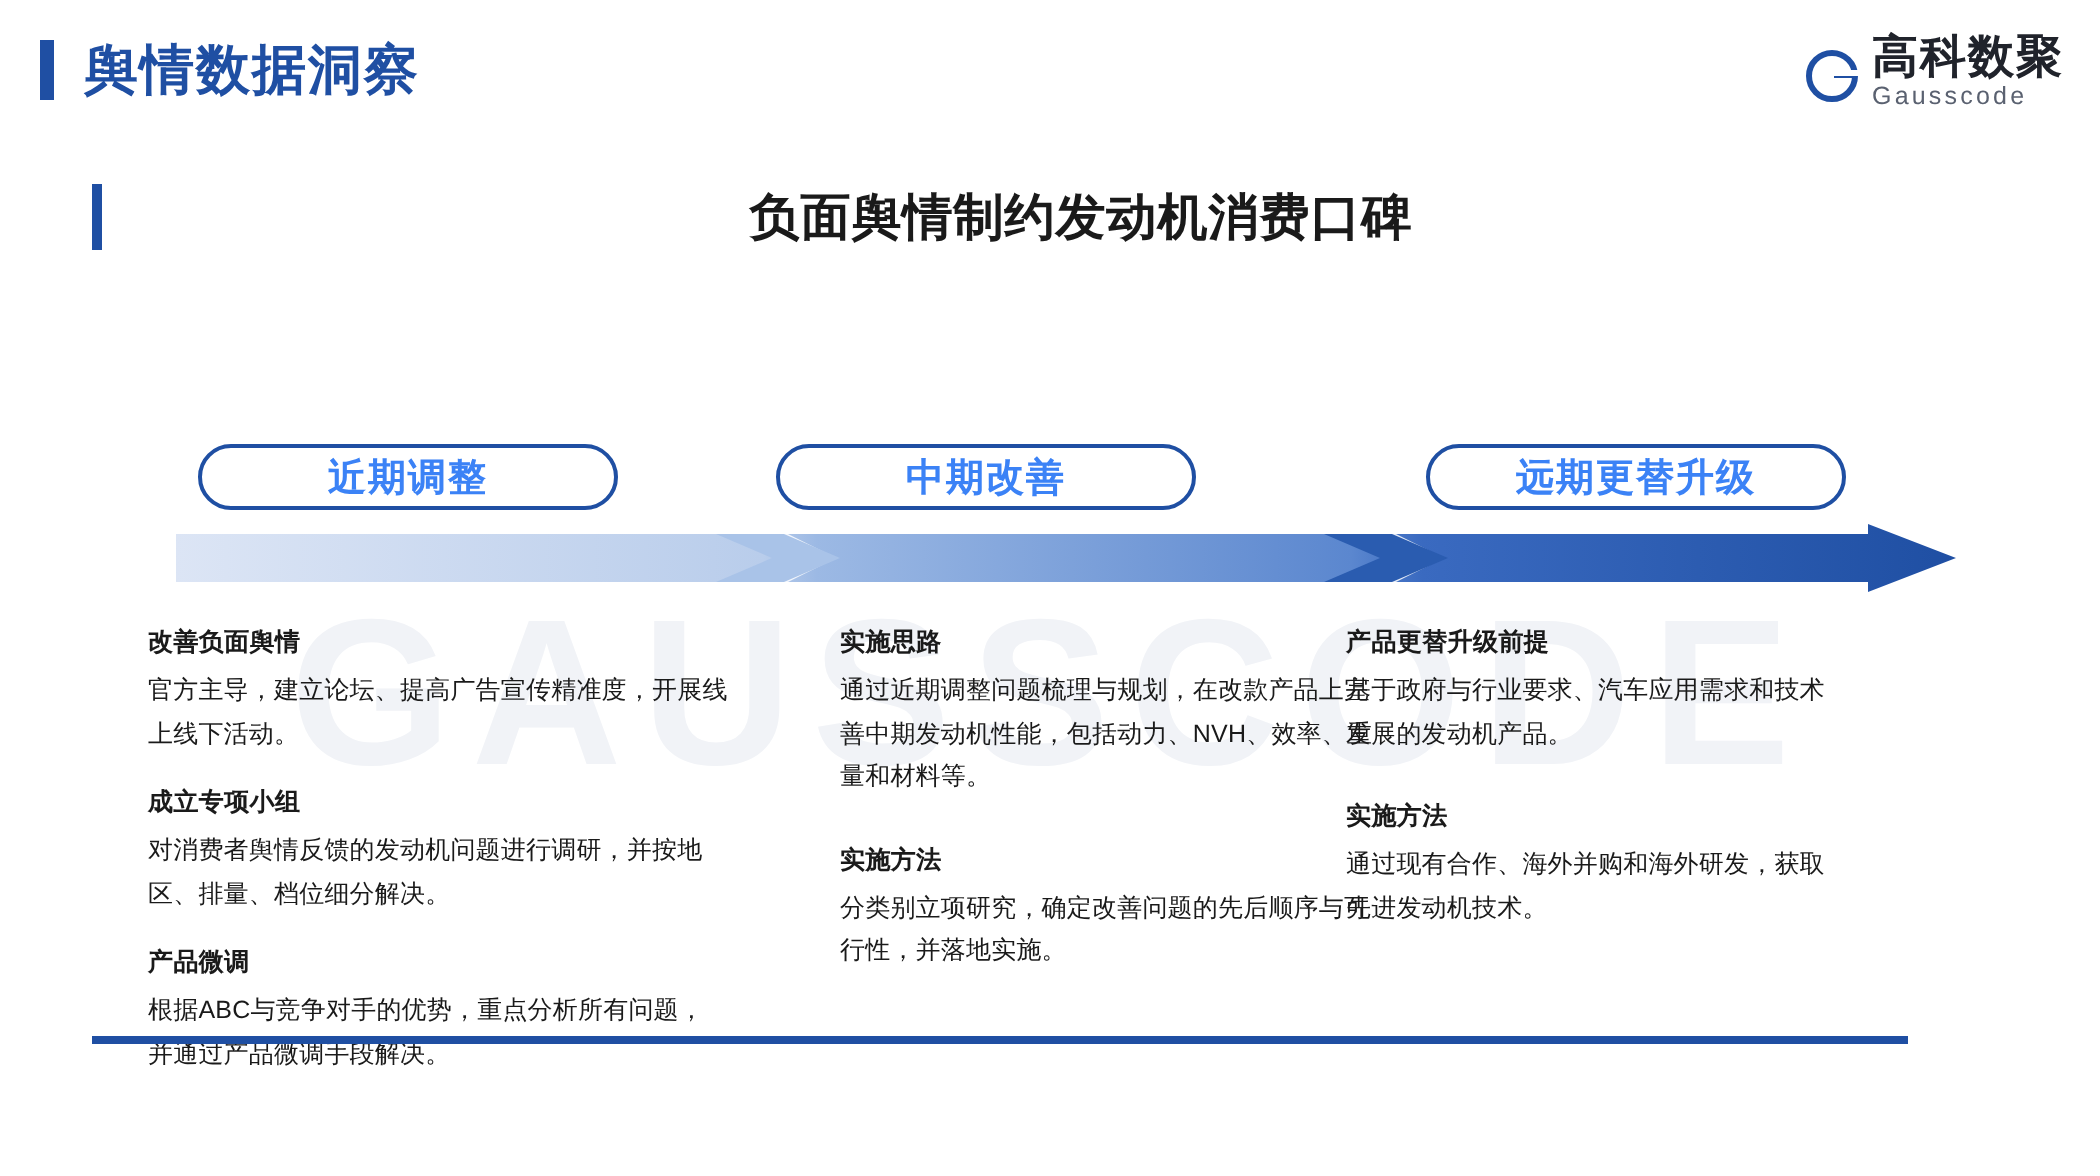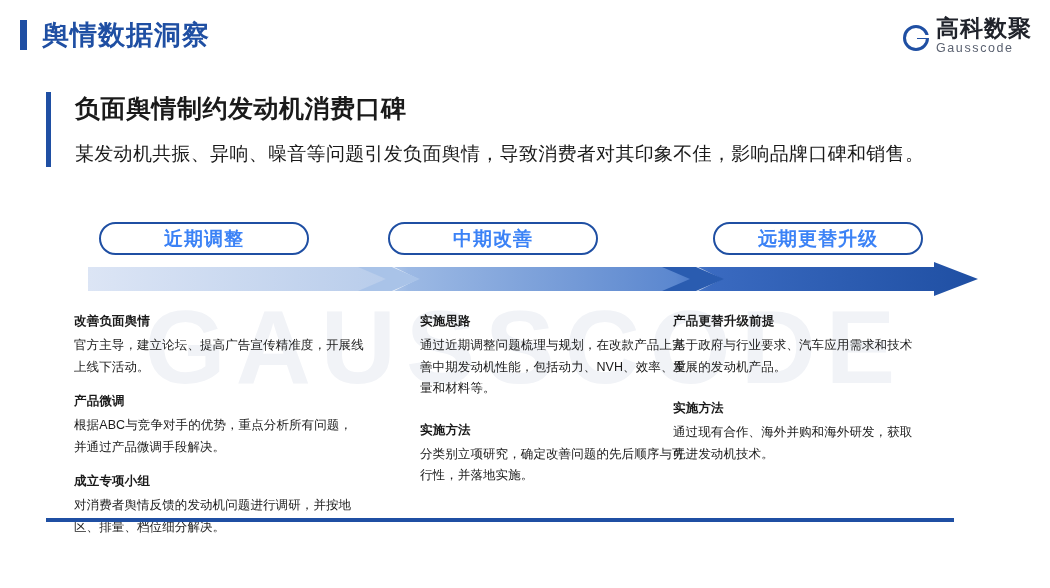--- a/index.html
+++ b/index.html
@@ -92,20 +92,21 @@
     margin-top: 2px;
   }
 
   
   .title-block {
     position: absolute;
     left: 46px; top: 92px;
     width: 960px;
     border-left: 5px solid #1f4fa3;
     padding-left: 24px;
+    text-align: center;
   }
   .headline {
     font-size: 25px;
     font-weight: bold;
     color: #1a1a1a;
     letter-spacing: 0.5px;
   }
   .subline {
     margin-top: 16px;
     font-size: 19px;
@@ -185,21 +186,20 @@
       <div class="logo-mark"></div>
       <div class="logo-text">
         <div class="logo-cn">高科数聚</div>
         <div class="logo-en">Gausscode</div>
       </div>
     </div>
   </div>
 
   <div class="title-block">
     <div class="headline">负面舆情制约发动机消费口碑</div>
-    <div class="subline">某发动机共振、异响、噪音等问题引发负面舆情，导致消费者对其印象不佳，影响品牌口碑和销售。</div>
   </div>
 
   <div class="pill pill-1">
     <span>近期调整</span>
   </div>
   <div class="pill pill-2">
     <span>中期改善</span>
   </div>
   <div class="pill pill-3">
     <span>远期更替升级</span>
@@ -224,26 +224,26 @@
       <path d="M574,5 L608,5 L636,17 L608,29 L574,29 L602,17 Z" fill="#2a5cb0"></path>
     </svg>
   </div>
 
   <div class="col col-1">
     <div class="blk">
       <div class="blk-title">改善负面舆情</div>
       <div class="blk-body">官方主导，建立论坛、提高广告宣传精准度，开展线上线下活动。</div>
     </div>
     <div class="blk">
+      <div class="blk-title">成立专项小组</div>
+      <div class="blk-body">对消费者舆情反馈的发动机问题进行调研，并按地区、排量、档位细分解决。</div>
+    </div>
+    <div class="blk">
       <div class="blk-title">产品微调</div>
       <div class="blk-body">根据ABC与竞争对手的优势，重点分析所有问题，并通过产品微调手段解决。</div>
-    </div>
-    <div class="blk">
-      <div class="blk-title">成立专项小组</div>
-      <div class="blk-body">对消费者舆情反馈的发动机问题进行调研，并按地区、排量、档位细分解决。</div>
     </div>
   </div>
 
   <div class="col col-2">
     <div class="blk">
       <div class="blk-title">实施思路</div>
       <div class="blk-body">通过近期调整问题梳理与规划，在改款产品上完善中期发动机性能，包括动力、NVH、效率、重量和材料等。</div>
     </div>
     <div class="blk" style="margin-top:22px;">
       <div class="blk-title">实施方法</div>

